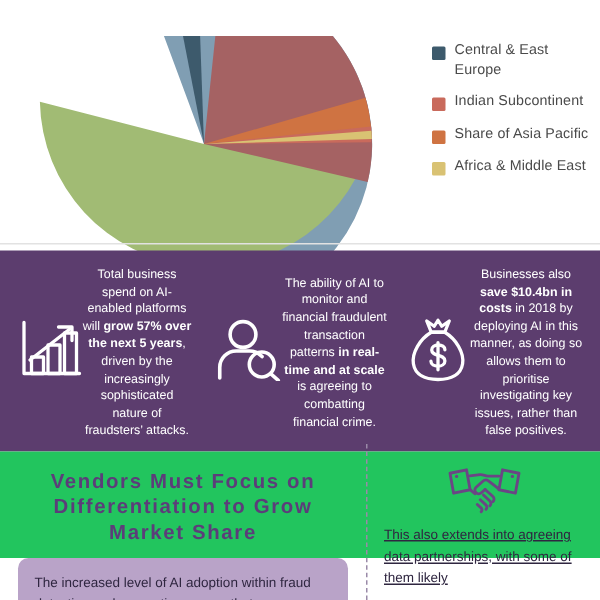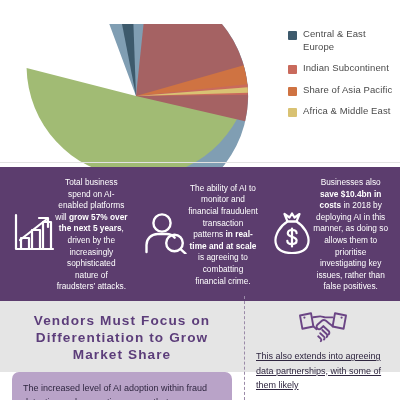--- a/index.html
+++ b/index.html
@@ -117,21 +117,21 @@
     height: 104px;
     border-left: 1px dashed #9a8aa8;
   }
 
   
   .bottom {
     position: absolute;
     left: 0; top: 301px;
     width: 400px;
     height: 71px;
-    background: #e5e5e5;
+    background: #22c55e;
   }
   .bottom-left {
     position: absolute;
     left: 0; top: 0;
     width: 244px;
     height: 99px;
   }
   .bottom-title {
     margin: 11px 14px 0 14px;
     font-size: 13.6px;

